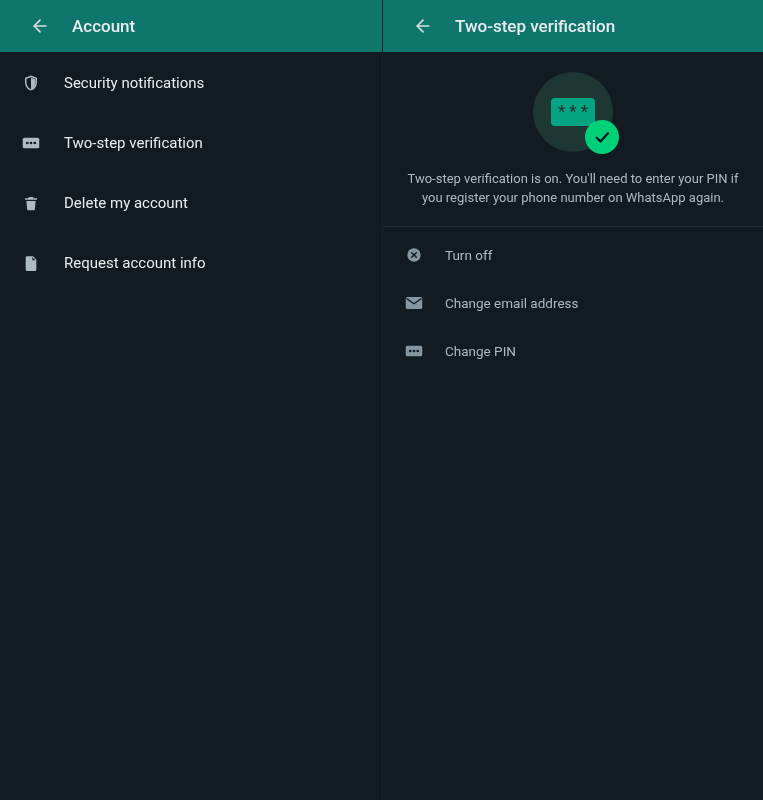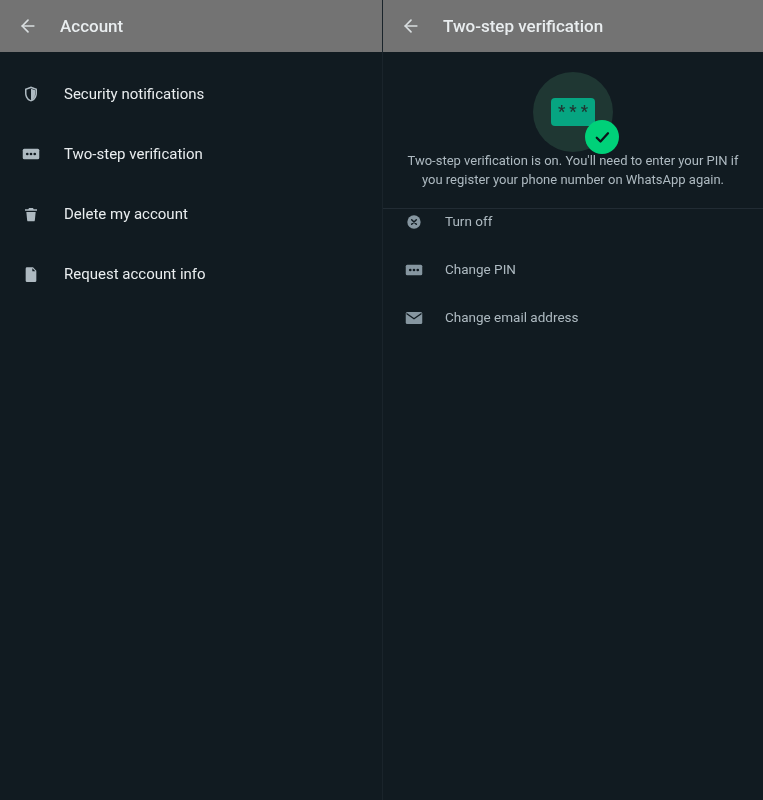--- a/index.html
+++ b/index.html
@@ -22,42 +22,42 @@
   .right-panel {
     width: 381px;
     height: 100%;
     background: #111b21;
     display: flex;
     flex-direction: column;
     border-left: 1px solid rgba(134,150,160,0.08);
   }
   .header {
     height: 52px;
-    background: #737373;
-    display: flex;
-    align-items: center;
-    padding: 0 16px;
+    background: #0f766e;
+    display: flex;
+    align-items: center;
+    padding: 0 28px;
   }
   .header .back {
     width: 24px;
     height: 24px;
     display: flex;
     align-items: center;
     justify-content: center;
     margin-right: 20px;
     cursor: pointer;
     color: #d9dee0;
   }
   .header .title {
     font-size: 17px;
     font-weight: 500;
     color: #e9edef;
   }
   .list {
-    padding-top: 12px;
+    padding-top: 1px;
     text-align: center;
   }
   .list-item {
     display: flex;
     align-items: center;
     height: 60px;
     padding: 0 22px;
     cursor: pointer;
   }
   .list-item .icon {
@@ -113,32 +113,33 @@
     right: -6px;
     width: 34px;
     height: 34px;
     border-radius: 50%;
     background: #00d179;
     display: flex;
     align-items: center;
     justify-content: center;
   }
   .hero-text {
+    margin-top: 18px;
     font-size: 13px;
     line-height: 1.45;
     color: #aebac1;
     text-align: center;
     max-width: 340px;
   }
   .actions {
     padding-top: 4px;
   }
   .action-item {
     display: flex;
-    align-items: flex-start;
+    align-items: center;
     height: 48px;
     padding: 0 22px;
     cursor: pointer;
   }
   .action-item .icon {
     width: 18px;
     height: 18px;
     display: flex;
     align-items: center;
     justify-content: center;
@@ -241,32 +242,32 @@
       <span class="icon">
         <svg width="16" height="16" viewBox="0 0 24 24" fill="currentColor">
             <circle cx="12" cy="12" r="10"></circle>
             <path d="M8.5 8.5l7 7M15.5 8.5l-7 7" stroke="#111b21" stroke-width="2.2" stroke-linecap="round"></path>
           </svg>
       </span>
       <span class="label">Turn off</span>
     </div>
     <div class="action-item">
       <span class="icon">
+        <svg width="18" height="14" viewBox="0 0 24 18" fill="currentColor">
+            <rect x="1" y="1" width="22" height="16" rx="2"></rect>
+            <path d="M2 3l10 7L22 3" stroke="#111b21" stroke-width="1.8" fill="none"></path>
+          </svg>
+      </span>
+      <span class="label">Change email address</span>
+    </div>
+    <div class="action-item">
+      <span class="icon">
         <svg width="18" height="12" viewBox="0 0 24 16" fill="currentColor">
             <rect x="1" y="1" width="22" height="14" rx="2"></rect>
             <circle cx="7" cy="8" r="1.8" fill="#111b21"></circle>
             <circle cx="12" cy="8" r="1.8" fill="#111b21"></circle>
             <circle cx="17" cy="8" r="1.8" fill="#111b21"></circle>
           </svg>
       </span>
       <span class="label">Change PIN</span>
     </div>
-    <div class="action-item">
-      <span class="icon">
-        <svg width="18" height="14" viewBox="0 0 24 18" fill="currentColor">
-            <rect x="1" y="1" width="22" height="16" rx="2"></rect>
-            <path d="M2 3l10 7L22 3" stroke="#111b21" stroke-width="1.8" fill="none"></path>
-          </svg>
-      </span>
-      <span class="label">Change email address</span>
-    </div>
   </div>
 </div>
 
 </body></html>

